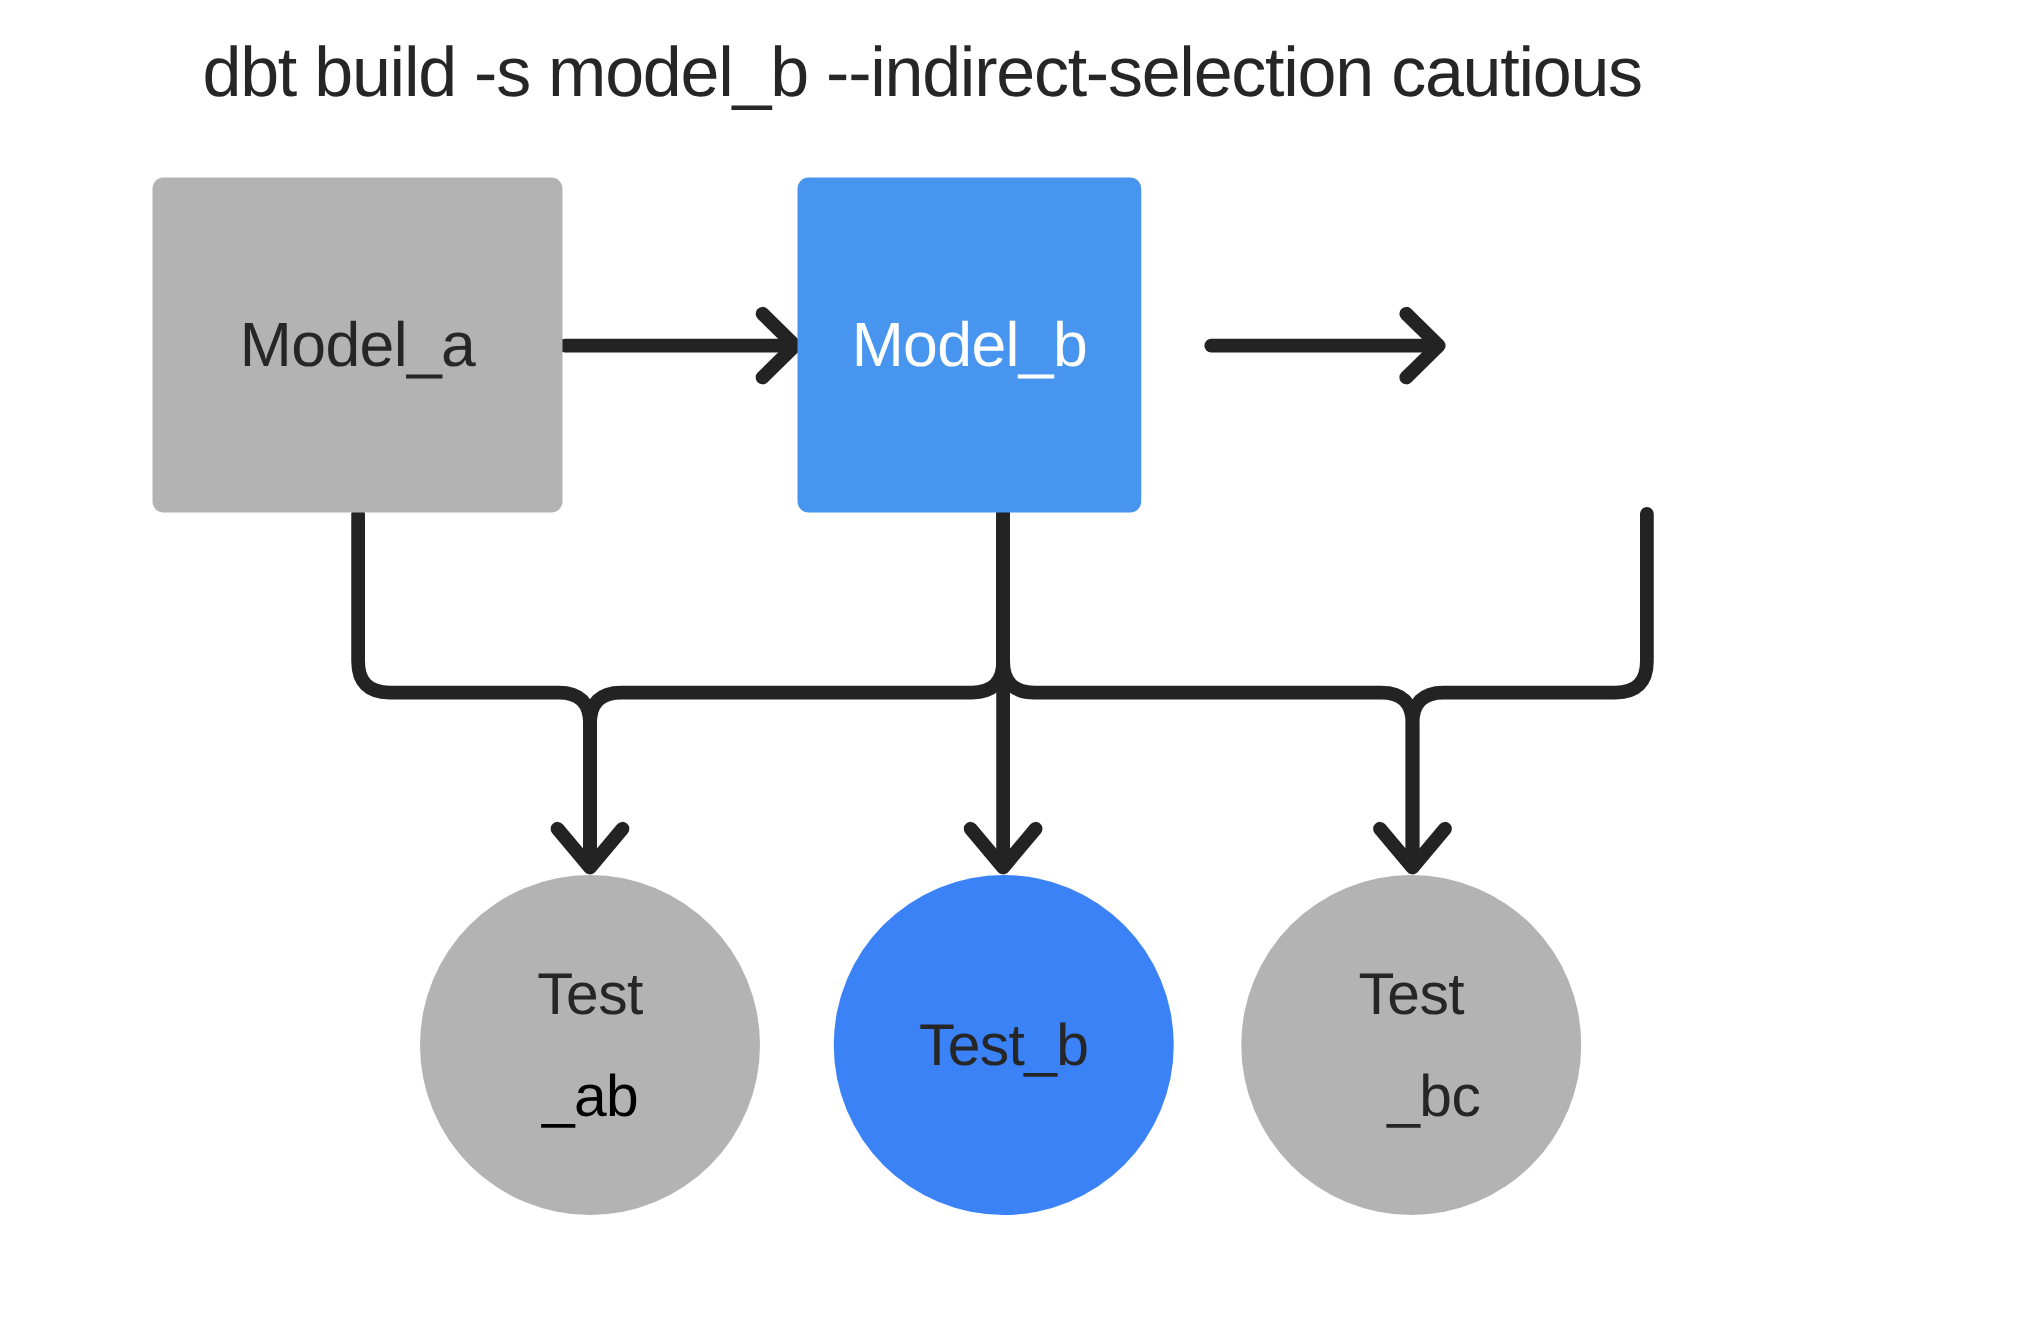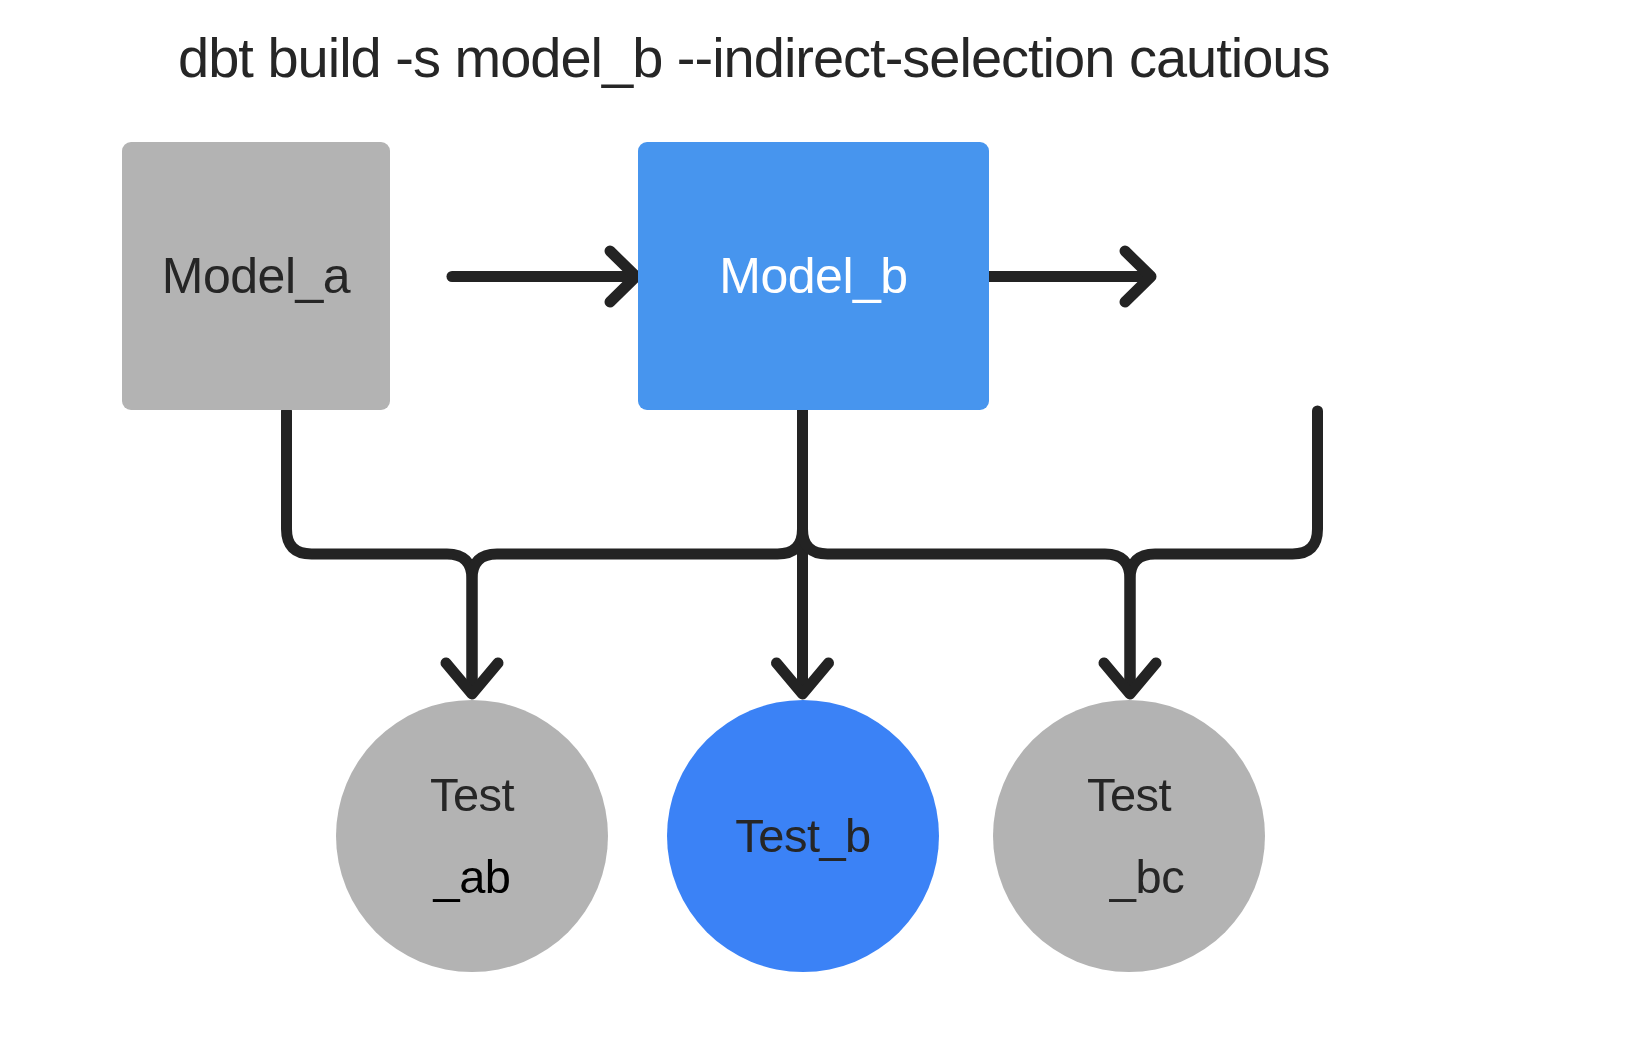--- a/index.html
+++ b/index.html
@@ -10,51 +10,51 @@
   .canvas {
     position: relative;
     width: 1630px;
     height: 1060px;
     background: #ffffff;
     overflow: hidden;
     font-family: "Liberation Sans", sans-serif;
   }
   .title {
     position: absolute;
-    left: 178px;
+    left: 162px;
     top: 30px;
     font-size: 56px;
     letter-spacing: -1px;
     line-height: 1;
     white-space: nowrap;
     color: #262626;
     z-index: 3;
   }
   .edges {
     position: absolute;
     left: 0;
     top: 0;
     width: 1630px;
     height: 1060px;
     z-index: 1;
   }
   .node-box {
     position: absolute;
     top: 142px;
-    width: 351px;
+    width: 275px;
     height: 268px;
     border-radius: 9px;
     display: flex;
     align-items: center;
     justify-content: center;
     font-size: 50px;
     letter-spacing: -0.5px;
     z-index: 2;
   }
-  #model-a { left: 122px; width: 268px; align-items: center; }
+  #model-a { left: 122px; width: 328px; align-items: center; }
   #model-b { left: 638px; }
   #model-c { left: 1153px; }
   .test-circle {
     position: absolute;
     top: 700px;
     width: 272px;
     height: 272px;
     border-radius: 50%;
     display: flex;
     flex-direction: column;

